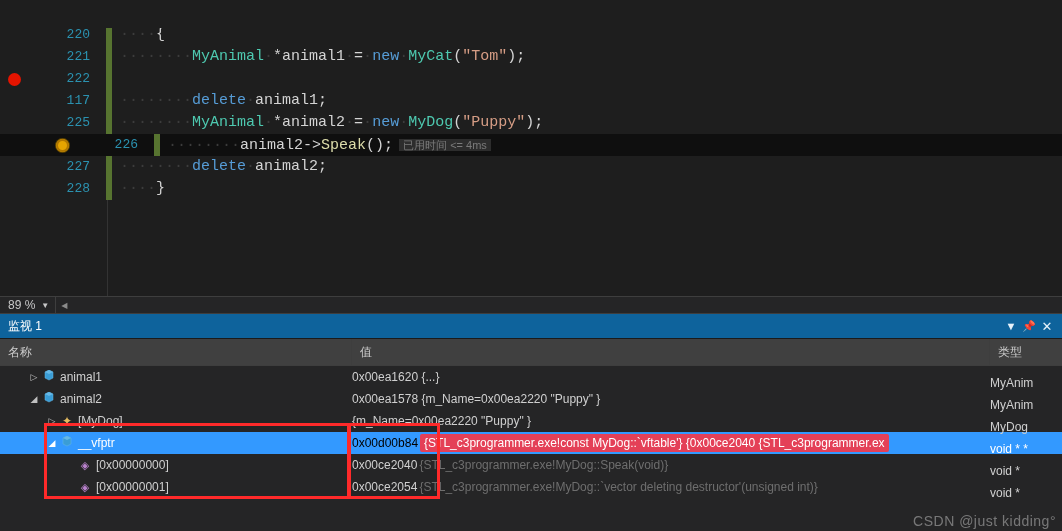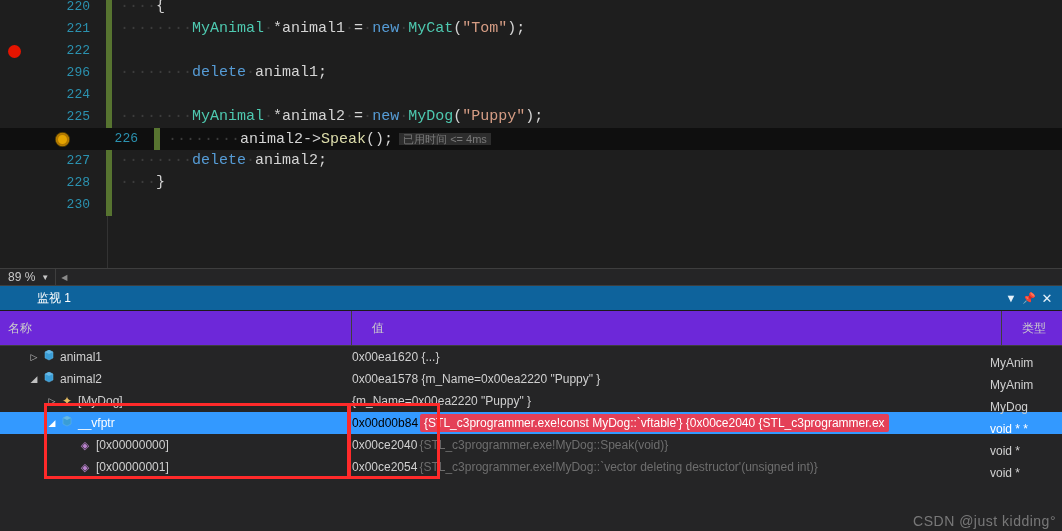--- a/index.html
+++ b/index.html
@@ -14,20 +14,21 @@
     position: relative;
   }
 
   
   .editor {
     position: relative;
     width: 100%;
     height: 268px;
     background: #1e1e1e;
     overflow: hidden;
+    margin-top: 28px;
   }
   .gutter {
     position: absolute;
     left: 0; top: 0;
     width: 108px;
     height: 100%;
     background: #1e1e1e;
     border-right: 1px solid #333;
   }
   .code-lines {
@@ -124,32 +125,31 @@
     font-size: 12px;
   }
   .watch-title {
     height: 24px;
     background: #0e639c;
     color: #fff;
     display: flex;
     align-items: center;
     padding: 0 6px 0 8px;
   }
-  .watch-title .title-text { flex: 1; margin-left: 29px; }
+  .watch-title .title-text { flex: 1; }
   .watch-title .ticon { width: 18px; text-align: center; color: #e6f2fa; font-size: 11px; }
   .watch-title .ticon.x { font-size: 13px; }
 
   .watch-header {
-    height: 36px;
-    background: #6d28d9;
+    height: 28px;
+    background: #404040;
     border-top: 1px solid #1b1b1b;
     border-bottom: 1px solid #3e3e3e;
     display: flex;
     color: #cccccc;
-    gap: 12px;
   }
   .wh-col {
     height: 100%;
     display: flex;
     align-items: center;
     padding-left: 8px;
     border-right: 1px solid #3e3e3e;
   }
   .col-name { width: 352px; }
   .col-value { width: 638px; }
@@ -253,29 +253,23 @@
       </div>
       <div class="code-line">
         <div class="break-col">
           <div class="bp"></div>
         </div>
         <div class="ln">222</div>
         <div class="bar"></div>
       </div>
       <div class="code-line">
         <div class="break-col"></div>
-        <div class="ln">296</div>
+        <div class="ln">117</div>
         <div class="bar"></div>
         <div class="code"><span class="ws">········</span><span class="c-kw">delete</span><span class="ws">·</span><span class="c-ident">animal1</span><span class="c-punc">;</span></div>
-      </div>
-      <div class="code-line">
-        <div class="break-col"></div>
-        <div class="ln">224</div>
-        <div class="bar"></div>
-        <div class="code"></div>
       </div>
       <div class="code-line">
         <div class="break-col"></div>
         <div class="ln">225</div>
         <div class="bar"></div>
         <div class="code"><span class="ws">········</span><span class="c-type">MyAnimal</span><span class="ws">·</span><span class="c-op">*</span><span class="c-ident">animal2</span><span class="ws">·</span><span class="c-op">=</span><span class="ws">·</span><span class="c-kw">new</span><span class="ws">·</span><span class="c-type">MyDog</span><span class="c-punc">(</span><span class="c-str">"Puppy"</span><span class="c-punc">)</span><span class="c-punc">;</span></div>
       </div>
       <div class="code-line current-line">
         <div class="break-col">
           <div class="bp-cur"></div>
@@ -288,26 +282,20 @@
         <div class="break-col"></div>
         <div class="ln">227</div>
         <div class="bar"></div>
         <div class="code"><span class="ws">········</span><span class="c-kw">delete</span><span class="ws">·</span><span class="c-ident">animal2</span><span class="c-punc">;</span></div>
       </div>
       <div class="code-line">
         <div class="break-col"></div>
         <div class="ln">228</div>
         <div class="bar"></div>
         <div class="code"><span class="ws">····</span><span class="c-punc">}</span></div>
-      </div>
-      <div class="code-line">
-        <div class="break-col"></div>
-        <div class="ln">230</div>
-        <div class="bar"></div>
-        <div class="code"></div>
       </div>
     </div>
 </div>
 
 <div class="zoom-row">
   <div class="zoom-box">
     <span>89 %</span>
     <span class="zoom-chev">▼</span>
   </div>
   <div class="hscroll-btn">◀</div>

